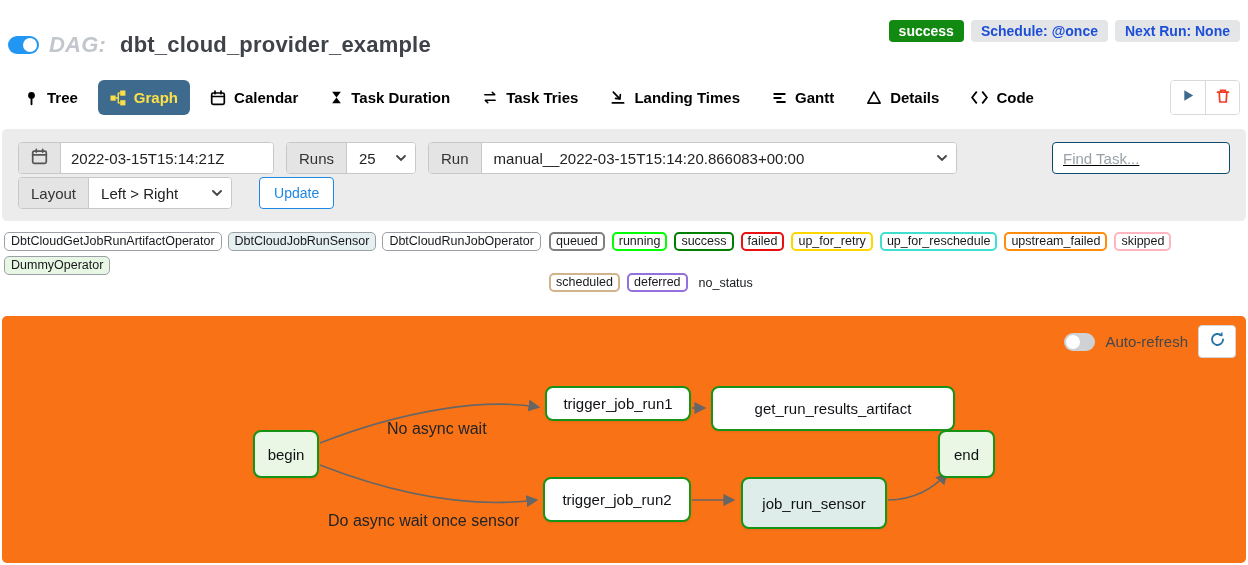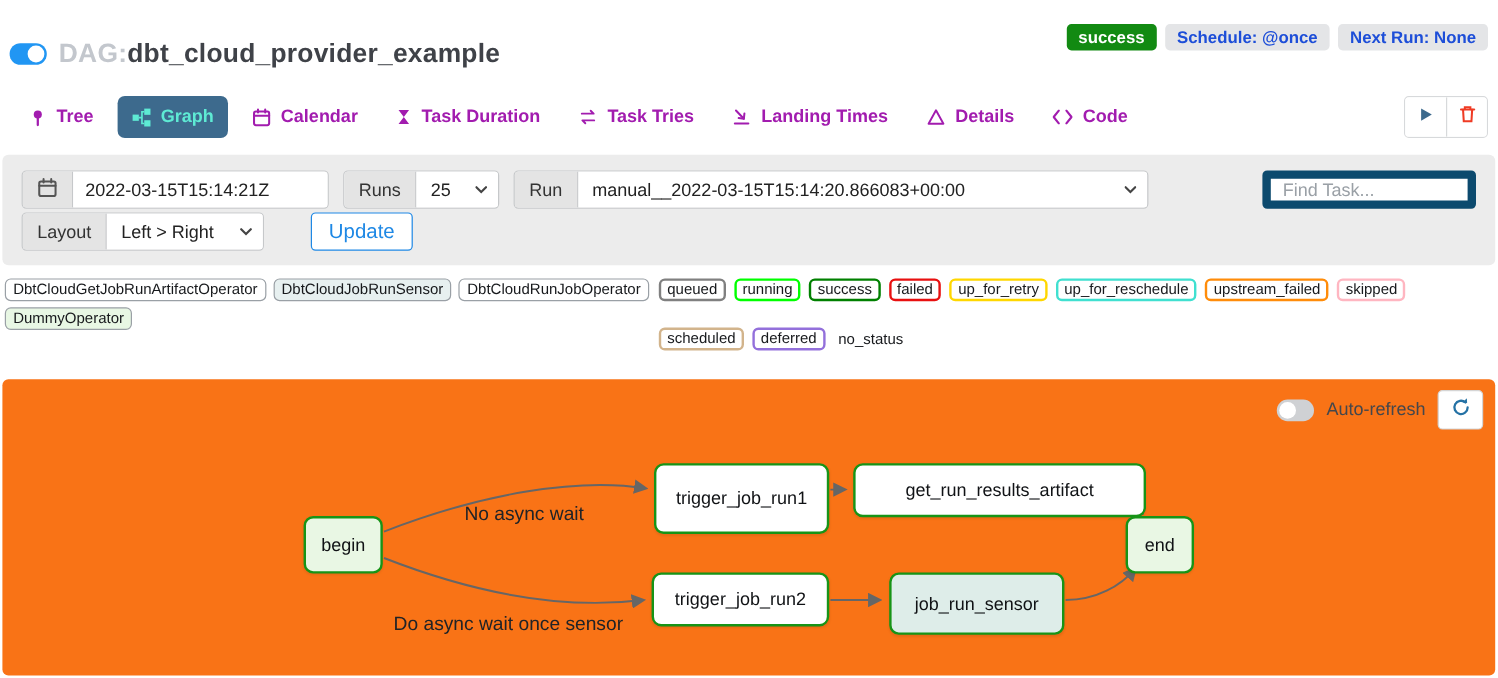--- a/index.html
+++ b/index.html
@@ -12,32 +12,32 @@
 
   
   .topbar { position:relative; height:66px; padding:24px 8px 0 8px; display:flex; align-items:center; }
   .switch { width:31px; height:18px; border-radius:10px; position:relative; flex:0 0 auto; cursor:pointer; }
   .switch.on  { background:#2196f3; }
   .switch.off { background:#cfd1d4; }
   .switch .knob { position:absolute; top:2px; width:14px; height:14px; border-radius:50%; background:#fff; }
   .switch.on  .knob { right:2px; }
   .switch.off .knob { left:2px; }
   .dag-title { margin-left:10px; font-size:22px; font-weight:700; color:#3f4248; letter-spacing:.2px; white-space:nowrap; }
-  .dag-title .prefix { color:#c3c7cd; margin-right:0; }
+  .dag-title .prefix { color:#c3c7cd; margin-right:14px;font-style:italic; }
   .badges { position:absolute; top:20px; right:8px; display:flex; gap:7px; }
   .badge { font-size:14px; font-weight:600; padding:3px 10px; border-radius:4px; white-space:nowrap; }
   .badge.green { color:#fff; }
   .badge.gray  { background:#e4e5e7; color:#1d4ed8; }
 
   
   .tabbar { display:flex; align-items:center; padding:14px 8px 10px 12px; }
   .tabs { display:flex; align-items:center; gap:8px; }
   .tab { display:flex; align-items:center; gap:8px; padding:9px 12px; border-radius:6px;
-         font-size:15px; font-weight:600; color:#a21caf; cursor:pointer; white-space:nowrap; }
-  .tab.active { background:#3d6a8d; color:#5eead4; }
+         font-size:15px; font-weight:600; color:#000000; cursor:pointer; white-space:nowrap; }
+  .tab.active { background:#3d6a8d; color:#fde047; }
   .tab .ticon { display:flex; align-items:center; }
   .actions { margin-left:auto; display:flex; border:1px solid #d7d9db; border-radius:4px; overflow:hidden; background:#fff; }
   .actions .abtn { width:34px; height:33px; display:flex; align-items:center; justify-content:center; cursor:pointer; background:#fff; }
   .actions .abtn + .abtn { border-left:1px solid #d7d9db; }
 
   
   .filterbar { margin:4px 2px 0 2px; background:#ececec; border-radius:5px; padding:13px 16px 12px 16px; }
   .frow { display:flex; align-items:center; }
   .frow + .frow { margin-top:3px;gap:17px; }
   .igroup { display:flex; align-items:stretch; height:32px; border:1px solid #c6c8ca; border-radius:4px; overflow:hidden; background:#fff; }
@@ -45,25 +45,25 @@
             font-size:15px; border-right:1px solid #c6c8ca; white-space:nowrap; }
   .itext { border:none; outline:none; font-size:15px; padding:0 10px; color:#222;
            font-family:"Liberation Sans","DejaVu Sans",sans-serif; }
   .selwrap { position:relative; display:flex; align-items:center; background:#fff; }
   .selwrap select { appearance:none; -webkit-appearance:none; border:none; outline:none; background:transparent;
                     font-size:15px; color:#222; padding:0 26px 0 12px; height:100%; width:100%;
                     font-family:"Liberation Sans","DejaVu Sans",sans-serif; }
   .selwrap .chev { position:absolute; right:9px; pointer-events:none; display:flex; }
   .gap12 { width:12px; flex:0 0 auto; }
   .spacer { flex:1; }
-  .find-task { width:178px; height:32px; border:7px solid #0c4a6e; border-radius:4px; padding:0 10px;
-               font-size:15px; outline:none; font-family:"Liberation Sans","DejaVu Sans",sans-serif; }
+  .find-task { width:178px; height:32px; border:1px solid #0c4a6e; border-radius:4px; padding:0 10px;
+               font-size:15px; outline:none; font-family:"Liberation Sans","DejaVu Sans",sans-serif;text-decoration:underline; }
   .find-task::placeholder { color:#9aa0a6; }
-  .update-btn { margin-left:22px; height:32px; padding:0 14px; background:#fff; border:1px solid #1e88e5;
-                color:#1e88e5; font-size:17px; font-weight:500; border-radius:4px; cursor:pointer;
+  .update-btn { margin-left:10px; height:32px; padding:0 14px; background:#fff; border:1px solid #1e88e5;
+                color:#1e88e5; font-size:14px; font-weight:500; border-radius:4px; cursor:pointer;
                 font-family:"Liberation Sans","DejaVu Sans",sans-serif; }
 
   
   .legend { display:flex; align-items:flex-start; padding:11px 4px 8px 4px; }
   .op-chips { display:flex; flex-wrap:wrap; gap:5px 6px; width:545px; flex:0 0 auto; }
   .st-chips { display:flex; flex-wrap:wrap; gap:22px 7px; align-items:center; }
   .chip { font-size:12.5px; color:#17191c; background:#fff; border:1px solid #9aa0a6;
           border-radius:5px; padding:1px 6px 2px 6px; white-space:nowrap; }
   .chip.status { border-width:2px; padding:0 5px 1px 5px; }
   .no-status { font-size:12.5px; color:#17191c; padding:2px 4px; }
@@ -154,20 +154,30 @@
             <svg width="16" height="15" viewBox="0 0 16 16" fill="none" stroke="currentColor" stroke-width="1.8" stroke-linecap="round">
               <path d="M3 2.2l7 7.3"></path>
               <path d="M10 9.5l-4.6-.6M10 9.5l.5-4.6"></path>
               <path d="M2 13.8h12"></path>
             </svg>
           </span>
           <span>Landing Times</span>
         </div>
         <div class="tab">
           <span class="ticon">
+            <svg width="15" height="14" viewBox="0 0 16 16" fill="none" stroke="currentColor" stroke-width="2.1" stroke-linecap="round">
+              <path d="M2 3.4h12"></path>
+              <path d="M2 8h7.4"></path>
+              <path d="M5.2 12.6h9"></path>
+            </svg>
+          </span>
+          <span>Gantt</span>
+        </div>
+        <div class="tab">
+          <span class="ticon">
             <svg width="16" height="15" viewBox="0 0 16 16" fill="none" stroke="currentColor" stroke-width="1.7" stroke-linejoin="round">
               <path d="M8 2 L14.6 14 H1.4 Z"></path>
             </svg>
           </span>
           <span>Details</span>
         </div>
         <div class="tab">
           <span class="ticon">
             <svg width="17" height="13" viewBox="0 0 16 12" fill="none" stroke="currentColor" stroke-width="1.7" stroke-linecap="round" stroke-linejoin="round">
               <path d="M5 1 L1 6 L5 11"></path>
@@ -234,21 +244,21 @@
               </svg>
           </span>
         </span>
       </div>
       <div class="spacer"></div>
       <input class="find-task" placeholder="Find Task..." style="">
     </div>
     <div class="frow">
       <div class="igroup">
         <span class="iaddon">Layout</span>
-        <span class="selwrap" style="width:130px">
+        <span class="selwrap" style="width:142px">
           <select><option>Left &gt; Right</option></select>
           <span class="chev">
             <svg width="10" height="7" viewBox="0 0 10 7" fill="none" stroke="#444" stroke-width="1.8" stroke-linecap="round">
                 <path d="M1 1l4 4 4-4"></path>
               </svg>
           </span>
         </span>
       </div>
       <button class="update-btn">Update</button>
     </div>
@@ -301,21 +311,21 @@
           <path d="M318,127 C400,95 480,82 536,91" marker-end="url(#arrow)"></path>
           <path d="M318,149 C400,181 470,192 534,184" marker-end="url(#arrow)"></path>
           <path d="M690,92 L702,92" marker-end="url(#arrow)"></path>
           <path d="M916,87 C932,90 944,99 950,111" marker-end="url(#arrow)"></path>
           <path d="M690,184 L731,184" marker-end="url(#arrow)"></path>
           <path d="M886,184 C912,184 932,172 944,158" marker-end="url(#arrow)"></path>
         </g>
     </svg>
     <div id="nodes">
         <div class="node" style="left: 251px; top: 114px; width: 66px; height: 48px; background: rgb(233, 247, 228);">begin</div>
-        <div class="node" style="left: 543px; top: 70px; width: 146px; height: 59px; background: rgb(255, 255, 255);">trigger_job_run1</div>
+        <div class="node" style="left: 543px; top: 70px; width: 146px; height: 35px; background: rgb(255, 255, 255);">trigger_job_run1</div>
         <div class="node" style="left: 709px; top: 70px; width: 244px; height: 45px; background: rgb(255, 255, 255);">get_run_results_artifact</div>
         <div class="node" style="left: 541px; top: 161px; width: 148px; height: 45px; background: rgb(255, 255, 255);">trigger_job_run2</div>
         <div class="node" style="left: 739px; top: 161px; width: 146px; height: 52px; background: rgb(222, 237, 233);">job_run_sensor</div>
         <div class="node" style="left: 936px; top: 114px; width: 57px; height: 48px; background: rgb(233, 247, 228);">end</div>
       </div>
     <div id="edge-labels">
         <div class="edge-label" style="left: 385px; top: 104px;">No async wait</div>
         <div class="edge-label" style="left: 326px; top: 196px;">Do async wait once sensor</div>
       </div>
   </div>

